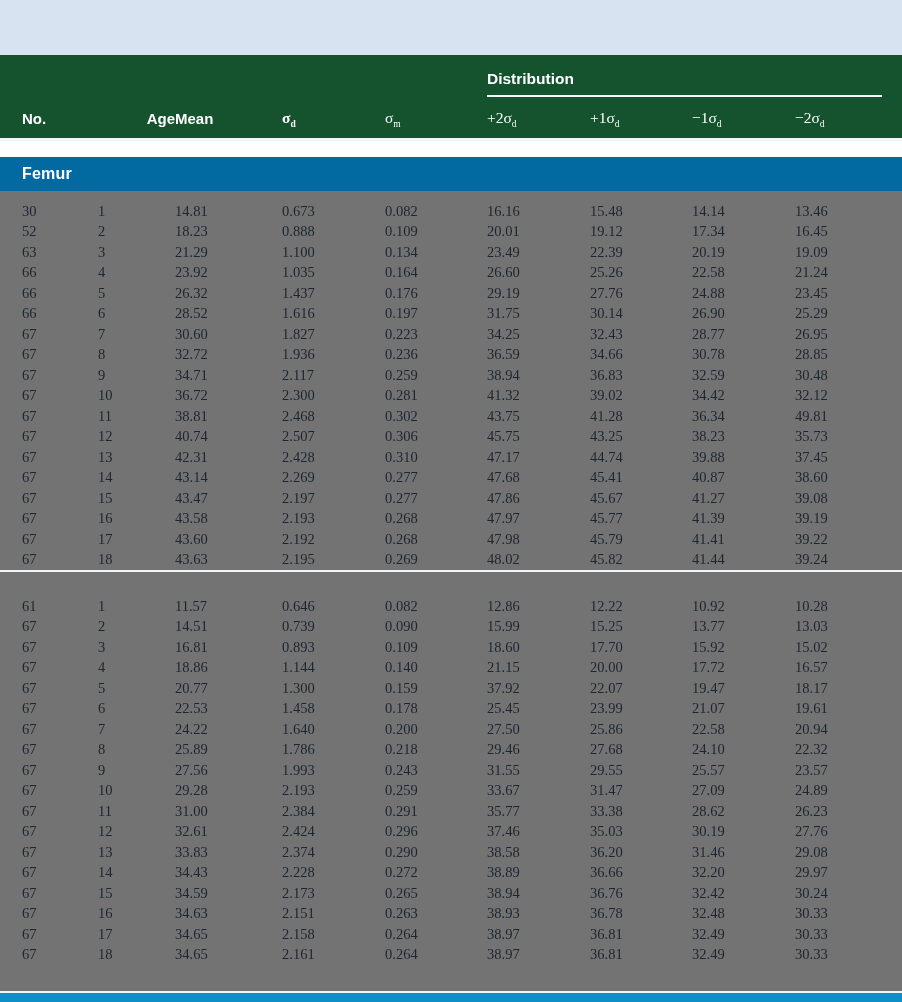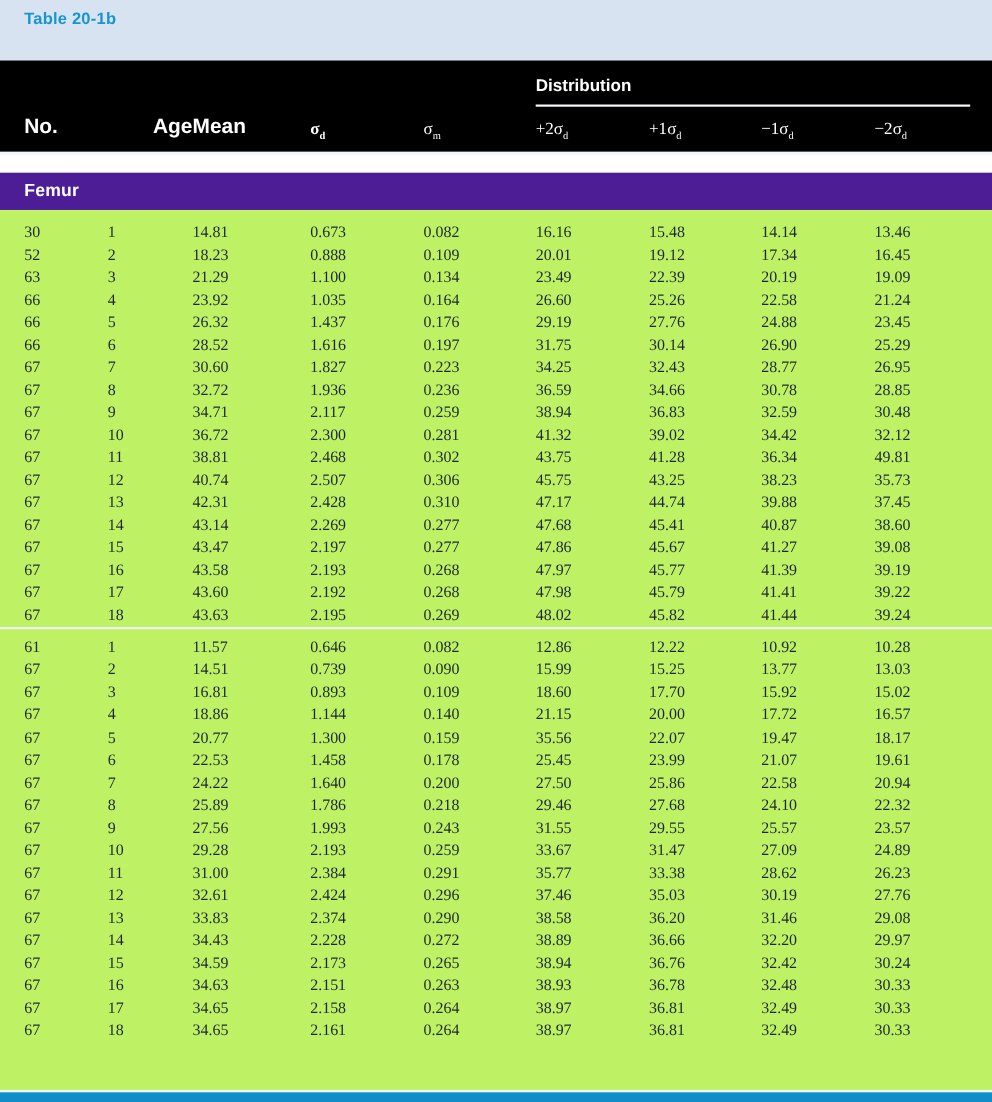--- a/index.html
+++ b/index.html
@@ -46,80 +46,80 @@
   .grid {
     display: grid;
     grid-template-columns: 66px 87px 107px 103px 102px 103px 102px 103px auto;
     padding-left: 22px;
   }
 
   
   .header-band {
     box-sizing: border-box;
     height: 83px;
-    background: #000000;
+    background: #14532d;
     color: #ffffff;
     grid-template-rows: 42px 41px;
   }
   .dist-wrap {
     grid-column: 6 / 10;
     grid-row: 1;
     align-self: stretch;
     display: flex;
     align-items: flex-end;
     margin-right: 20px;
     border-bottom: 2px solid #f6fafd;
     padding-bottom: 7px;
     font-weight: bold;
     font-size: 15.5px;
   }
   .hcell {
     grid-row: 2;
     align-self: end;
     padding-bottom: 11px;
     font-weight: bold;
-    font-size: 19px;
+    font-size: 15px;
     white-space: nowrap;
   }
   .hcell.serifed {
     font-family: "Liberation Serif", serif;
     font-weight: normal;
     font-size: 15.5px;
   }
   sub {
     font-size: 9.5px;
     line-height: 0;
   }
 
   
   .rule3 { height: 3px; background: #f2f7fb; }
   .rule2 { height: 2px; background: #eef4fa; }
 
   
   .section-band {
     box-sizing: border-box;
     height: 38px;
-    background: #4c1d95;
+    background: #0369a1;
     color: #ffffff;
     display: flex;
     align-items: center;
     padding-left: 22px;
     font-weight: bold;
     font-size: 16px;
     letter-spacing: 0.2px;
     margin-top: 16px;
   }
 
   
   .data-block {
     box-sizing: border-box;
-    background: #bef264;
+    background: #737373;
   }
   .data-block.femur { height: 386px; padding-top: 10px; }
-  .data-block.tibia { height: 463px; padding-top: 7px; }
+  .data-block.tibia { height: 463px; padding-top: 24px; }
   .drow {
     font-family: "Liberation Serif", serif;
     font-size: 14.5px;
     line-height: 20.5px;
     color: #1c2530;
   }
   .drow .c2 { padding-left: 10px; }
 
   
   .bottom-bar {
@@ -127,21 +127,20 @@
     background: #108fc7;
     margin-top: auto;
   }
 </style>
 </head>
 <body>
 
 <div class="page">
 
   <div class="caption">
-    <div class="table-number">Table 20-1b</div>
   </div>
 
   <div class="header-band grid">
     <div class="dist-wrap">
       <span>Distribution</span>
     </div>
 
   <span class="hcell c1" style="grid-column: 1;">No.</span>
       <span class="hcell c2" style="grid-column: 2; text-align: right;">Age</span>
       <span class="hcell c3" style="grid-column: 3;">Mean</span>
@@ -407,21 +406,21 @@
         <span class="dcell c7">20.00</span>
         <span class="dcell c8">17.72</span>
         <span class="dcell c9">16.57</span>
       </div>
       <div class="grid drow">
         <span class="dcell c1">67</span>
         <span class="dcell c2">5</span>
         <span class="dcell c3">20.77</span>
         <span class="dcell c4">1.300</span>
         <span class="dcell c5">0.159</span>
-        <span class="dcell c6">35.56</span>
+        <span class="dcell c6">37.92</span>
         <span class="dcell c7">22.07</span>
         <span class="dcell c8">19.47</span>
         <span class="dcell c9">18.17</span>
       </div>
       <div class="grid drow">
         <span class="dcell c1">67</span>
         <span class="dcell c2">6</span>
         <span class="dcell c3">22.53</span>
         <span class="dcell c4">1.458</span>
         <span class="dcell c5">0.178</span>

